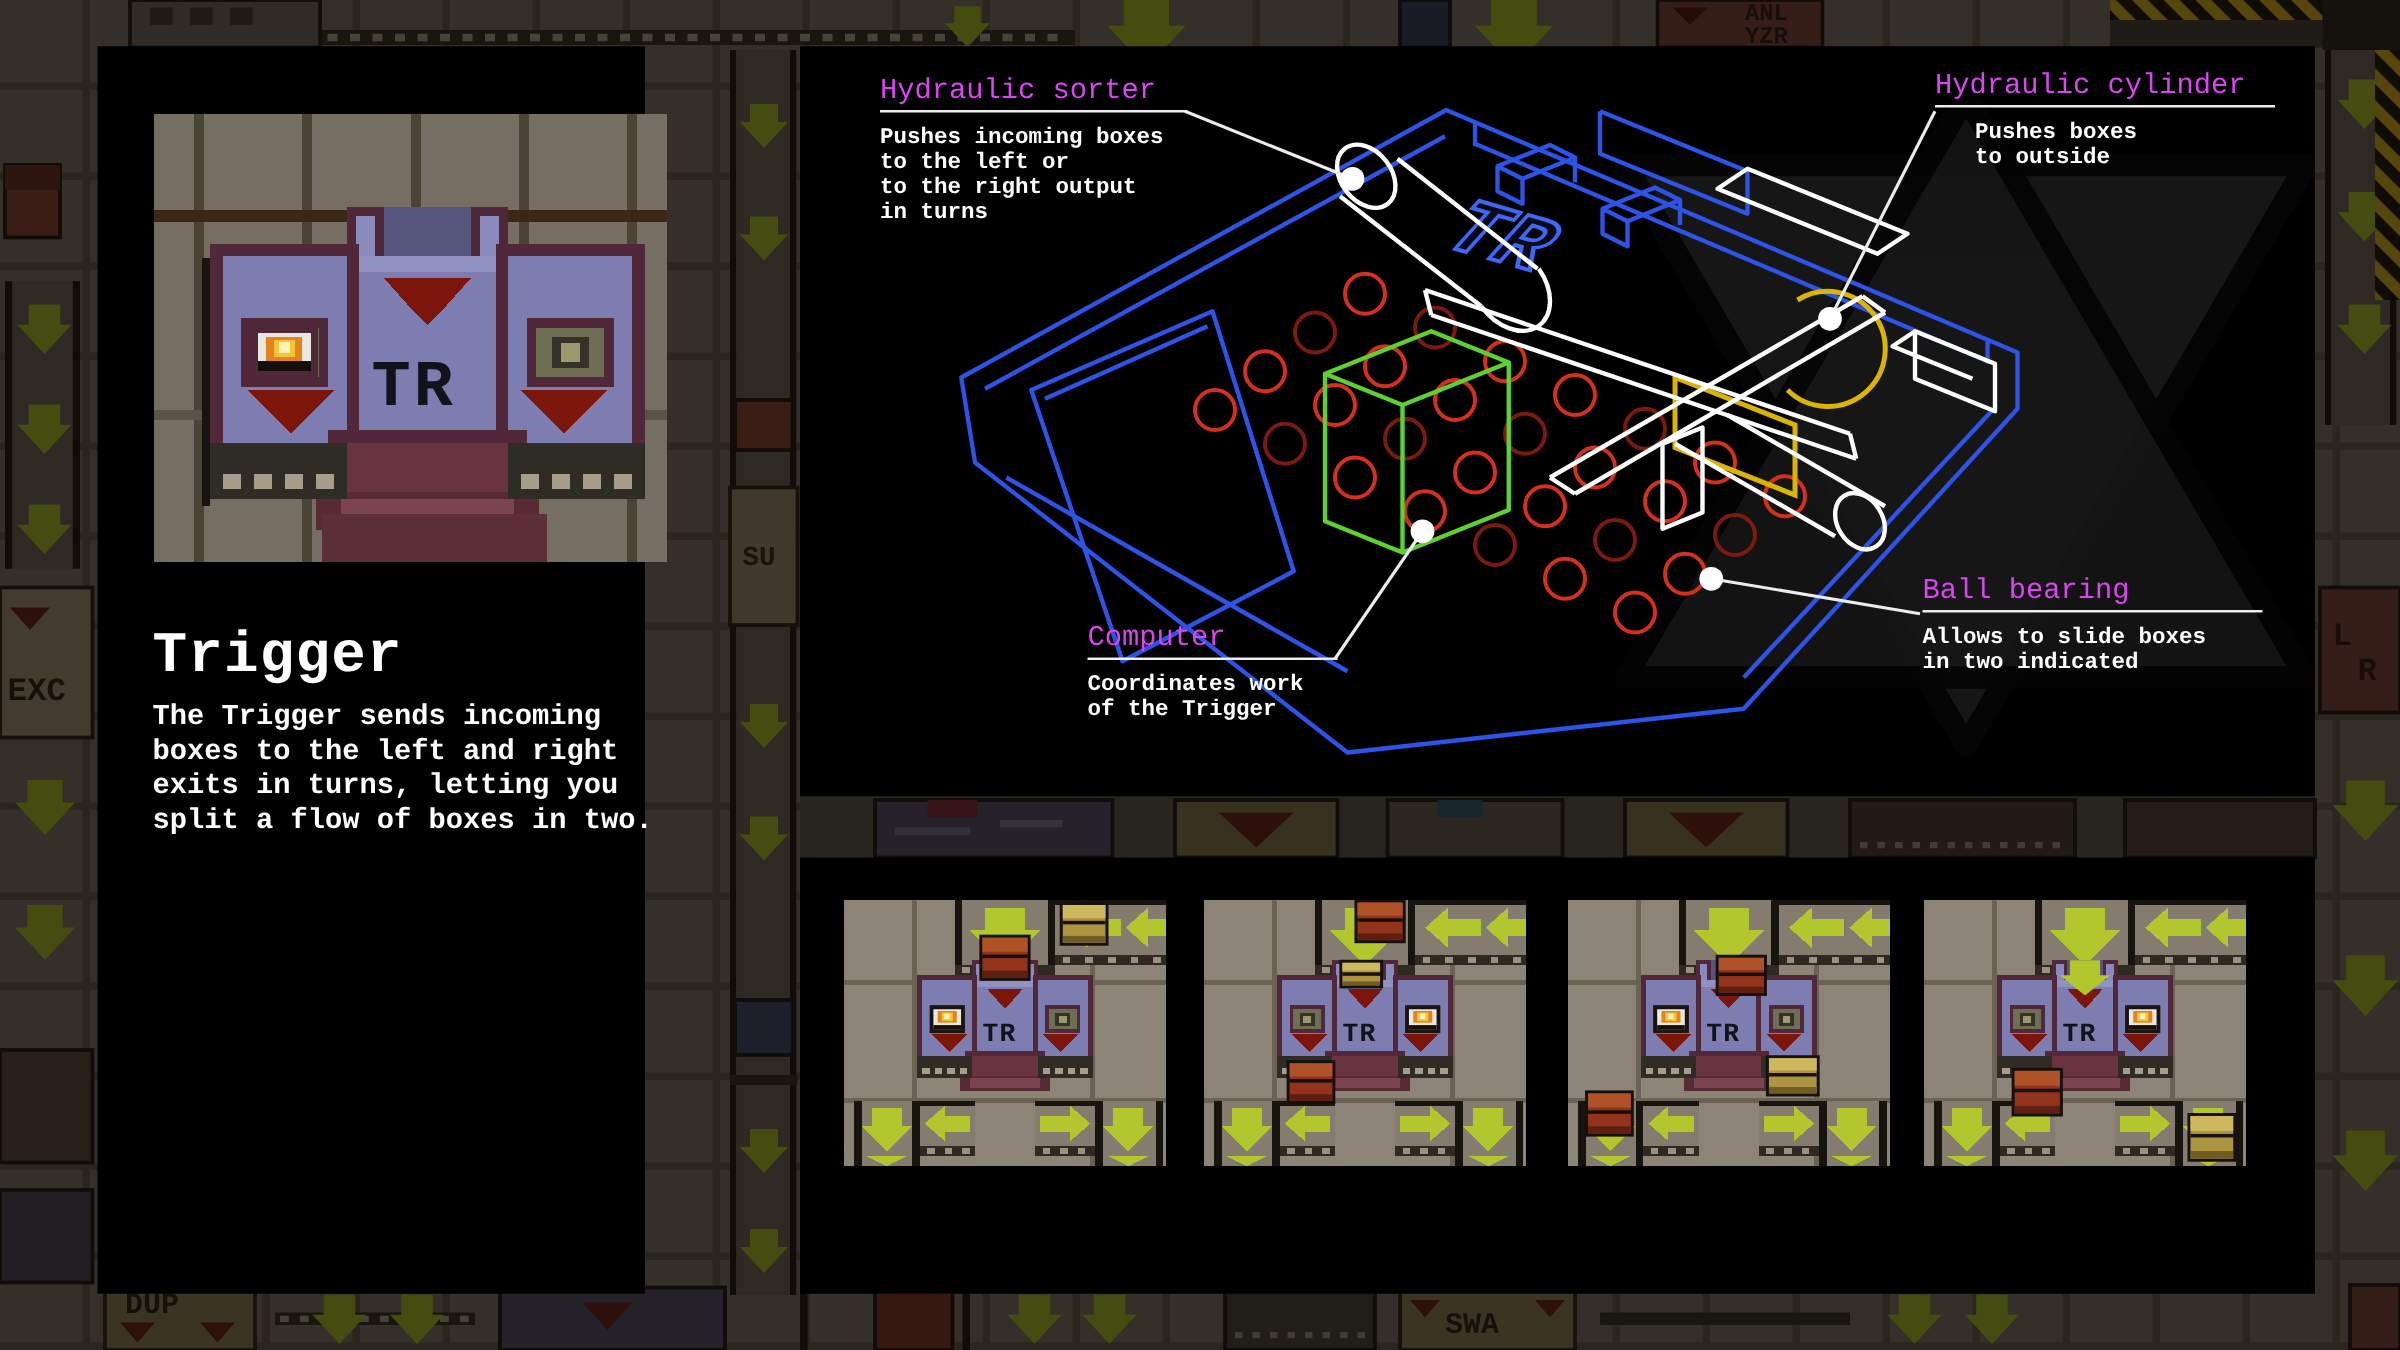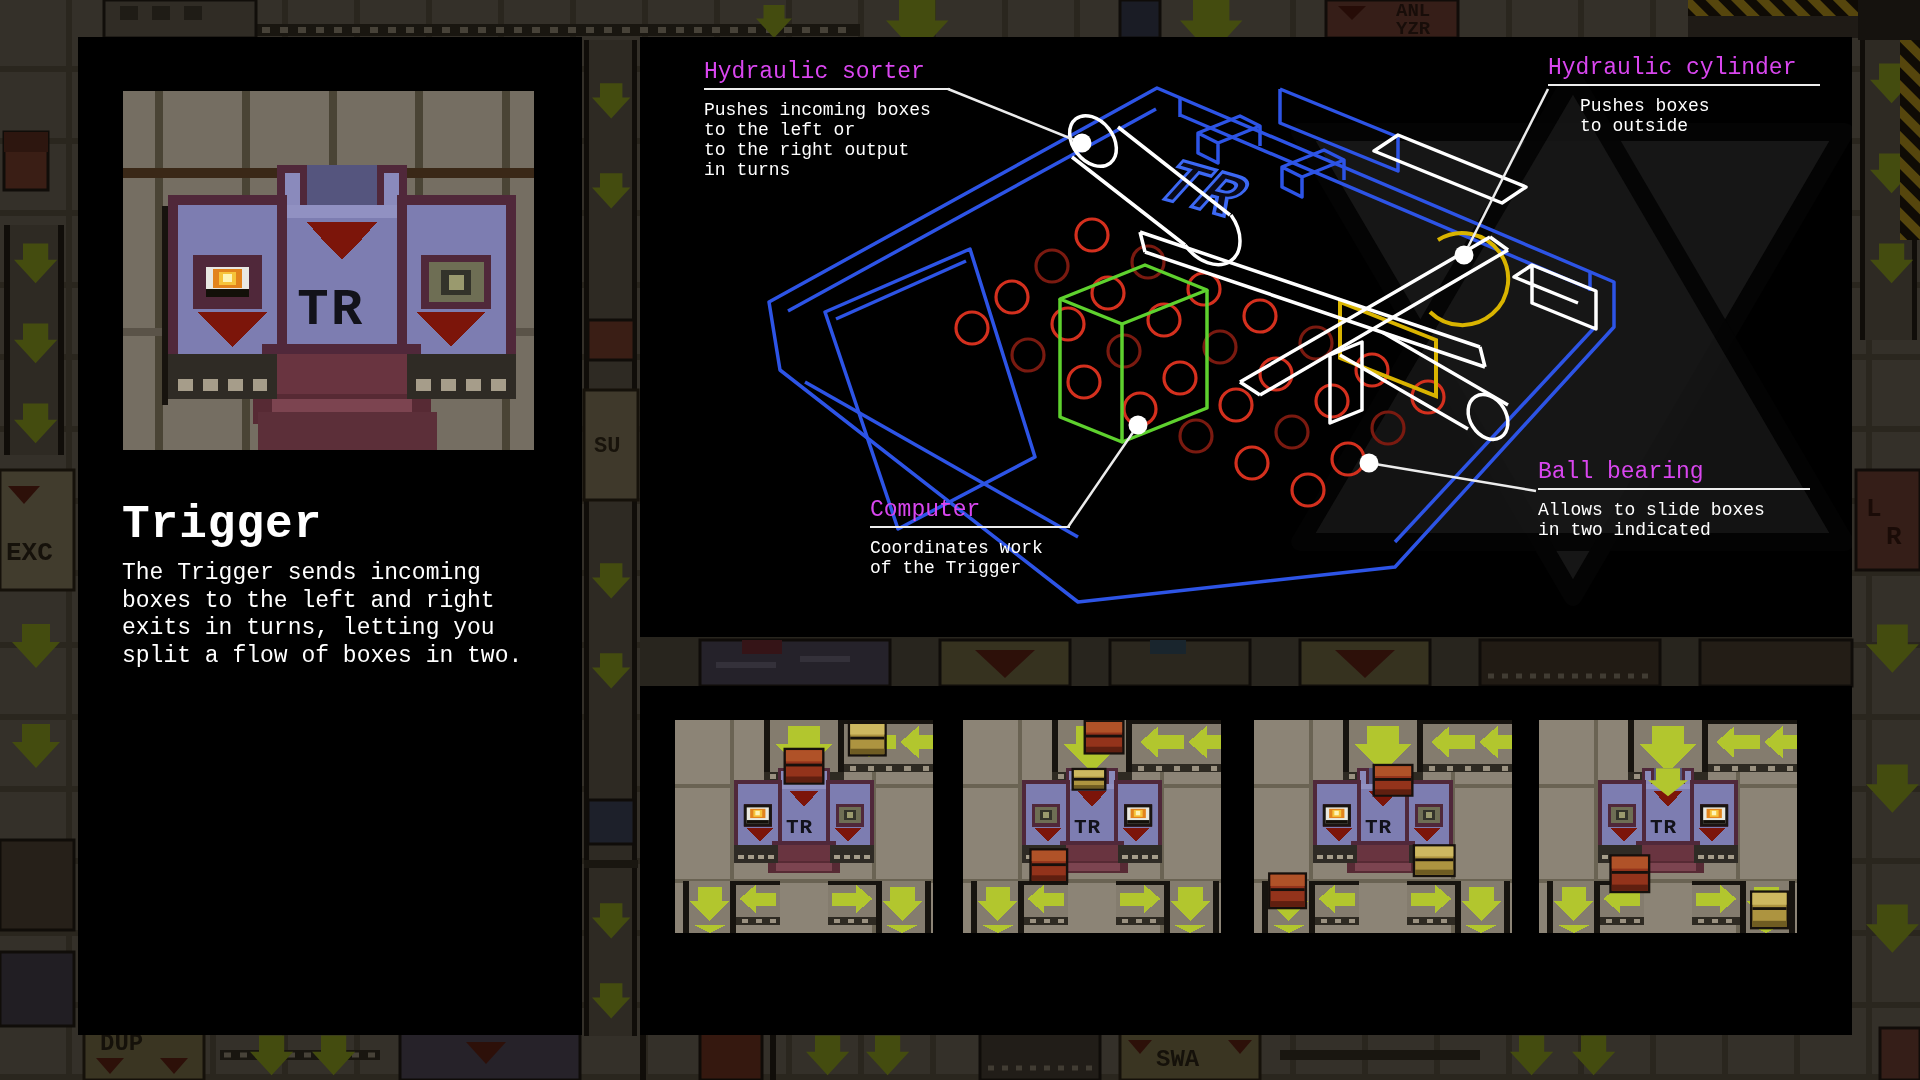--- a/index.html
+++ b/index.html
@@ -1,33 +1,33 @@
 <!DOCTYPE html>
 <html><head>
 <meta charset="utf-8">
 <style>
   html,body{margin:0;padding:0;width:1920px;height:1080px;overflow:hidden;background:#141210;
             font-family:"Liberation Mono","DejaVu Sans Mono",monospace;}
   #stage{position:absolute;inset:0;width:1920px;height:1080px;}
   #bg{position:absolute;left:0;top:0;}
   .panel{position:absolute;background:#000;}
-  #panel-left{left:78px;top:37px;width:504px;height:998px;}
+  #panel-left{left:78px;top:37px;width:438px;height:998px;}
   #panel-diagram{left:640px;top:37px;width:1212px;height:600px;}
   #panel-shots{left:640px;top:686px;width:1212px;height:349px;}
   #art-pane{position:absolute;left:44px;top:54px;width:413px;height:359px;}
   #left-title{position:absolute;left:44px;top:462px;font-size:46px;font-weight:700;color:#fff;letter-spacing:1px;}
   .left-body{position:absolute;left:44px;width:430px;color:#fff;font-size:23px;line-height:27.5px;
-             font-weight:400;white-space:pre-line;}
+             font-weight:700;white-space:pre-line;}
   #left-p1{top:523px;}
   #left-p2{top:670px;}
   #diagram-svg{position:absolute;left:0;top:0;}
   .callout{position:absolute;color:#fff;}
   .co-title{font-size:23px;font-weight:400;color:#d946ef;border-bottom:2px solid #ededed;padding-bottom:3px;}
   .co-right .co-title{}
-  .co-desc{font-size:18px;font-weight:400;line-height:20px;margin-top:10px;white-space:pre-line;color:#fff;}
+  .co-desc{font-size:18px;font-weight:700;line-height:20px;margin-top:10px;white-space:pre-line;color:#fff;}
   #co-sorter{left:64px;top:22px;width:246px;}
   #co-cylinder{left:908px;top:18px;width:272px;}
   #co-cylinder .co-desc{padding-left:32px;}
   #co-computer{left:230px;top:460px;width:200px;}
   #co-bearing{left:898px;top:422px;width:272px;}
   #gp-tec{position:absolute;left:926px;top:541px;font-size:31px;font-weight:700;color:#4c4c4c;letter-spacing:2px;}
   .scene{position:absolute;top:34px;width:258px;height:213px;}
   #scene0{left:35px;} #scene1{left:323px;} #scene2{left:614px;} #scene3{left:899px;}
   svg text{font-family:"Liberation Mono","DejaVu Sans Mono",monospace;}
 </style>

